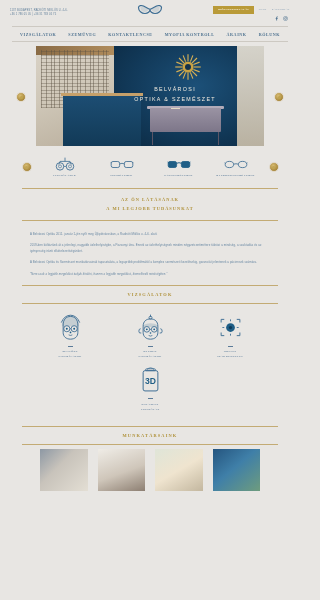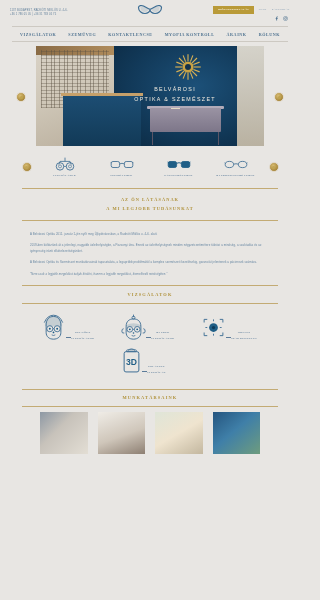--- a/index.html
+++ b/index.html
@@ -119,21 +119,21 @@
   }
   .copy p.quote { font-style: italic; }
 
   
   .vsec { margin-top: 8px; }
   .vhead { margin: 0 22px; }
   .vhead .rule { height:.6px; background:#c3ab74; }
   .vhead .t { text-align:center; padding: 6px 0; font-family:"Liberation Serif", serif;
               color:#b0923c; font-size:4.4px; letter-spacing:1.15px; text-transform:uppercase; font-weight:bold; }
   .vgrid { display:flex; justify-content:center; gap: 22px; margin-top: 11px; }
-  .vcell { width: 58px; display:flex; flex-direction:row; align-items:flex-end; }
+  .vcell { width: 58px; display:flex; flex-direction:column; align-items:center; }
   .vicon { height: 26px; display:flex; align-items:center; justify-content:center; }
   .vdash { width: 5px; height:.7px; background:#5b7b99; margin: 5px 0 3px; }
   .vlabel {
     font-size: 2.75px; letter-spacing:.3px; text-transform:uppercase; color:#5b7b99;
     text-align:center; line-height: 1.85; font-family:"Liberation Serif", serif; font-weight:bold;
   }
   .vsingle { display:flex; justify-content:center; margin-top: 8px; }
 
   
   .msec { margin-top: 14px; }

